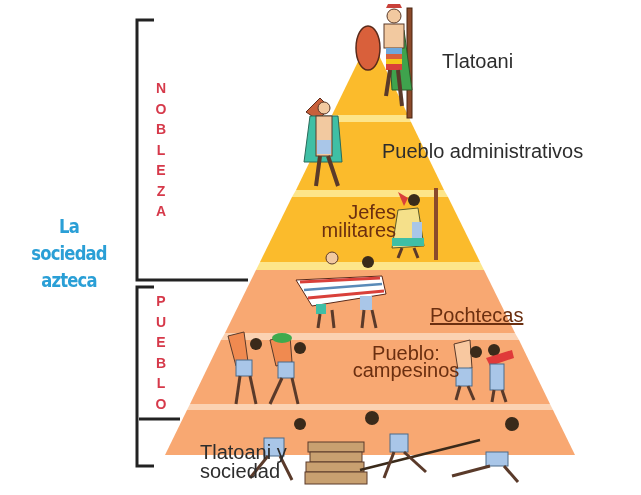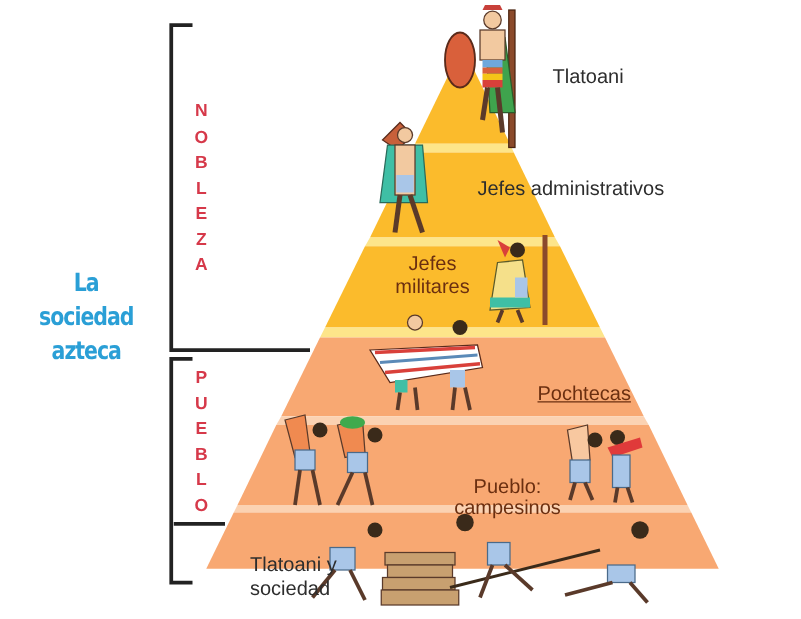--- a/index.html
+++ b/index.html
@@ -1,21 +1,21 @@
 <!DOCTYPE html>
 <html><head>
 <meta charset="utf-8">
 <style>
   html, body { margin: 0; padding: 0; background: #ffffff; }
   body { width: 641px; height: 495px; position: relative; overflow: hidden; font-family: "Liberation Sans", "DejaVu Sans", sans-serif; }
   #canvas { position: absolute; left: 0; top: 0; width: 641px; height: 495px; }
   .title { position: absolute; left: 10px; top: 213px; width: 118px; text-align: center; color: #2a9fd6; font-family: "DejaVu Sans", sans-serif; font-weight: bold; font-size: 20px; line-height: 27px; letter-spacing: -1px; transform: scaleX(0.82); transform-origin: center; }
   .vlabel { position: absolute; color: #d6394a; font-weight: bold; font-size: 14px; line-height: 20.5px; width: 20px; text-align: center; letter-spacing: 0; }
   .vlabel span { display: block; }
-  .lbl { position: absolute; color: #3b2a1a; font-size: 16px; line-height: 19px; text-align: center; padding-left: 28px; }
+  .lbl { position: absolute; color: #3b2a1a; font-size: 20px; line-height: 19px; text-align: center; padding-left: 28px; }
   .lbl.dark { color: #2d2d2d; }
   .lbl.brown { color: #6b2f10; }
 </style>
 </head>
 <body>
 
 <svg id="canvas" viewBox="0 0 641 495" xmlns="http://www.w3.org/2000/svg">
 
   <g>
     <polygon points="370,37 408,115 332,115" fill="#fbbb2c"></polygon>
@@ -170,29 +170,29 @@
   <span>E</span>
   <span>B</span>
   <span>L</span>
   <span>O</span>
 </div>
 
 <div class="lbl dark" style="left:414px; top:52px; text-align:left;">
   <div>Tlatoani</div>
 </div>
 <div class="lbl dark" style="left:354px; top:143px; text-align:left; line-height:17px;">
-  <div>Jefes administrativos</div>
+  <div>Pueblo administrativos</div>
 </div>
-<div class="lbl brown" style="left:278px; top:203px; width:80px; line-height:18px;">
+<div class="lbl brown" style="left:288px; top:203px; width:80px; line-height:18px;text-align:right;">
   <div>Jefes</div>
   <div>militares</div>
 </div>
 <div class="lbl brown" style="left:402px; top:306px; text-align:left;text-decoration:underline;">
   <div>Pochtecas</div>
 </div>
-<div class="lbl brown" style="left:318px; top:345px; width:120px; line-height:17px;margin-top:36px;">
+<div class="lbl brown" style="left:318px; top:345px; width:120px; line-height:17px;">
   <div>Pueblo:</div>
   <div>campesinos</div>
 </div>
 <div class="lbl dark" style="left:172px; top:443px; text-align:left; line-height:19px;">
   <div>Tlatoani y</div>
   <div>sociedad</div>
 </div>
 
 </body></html>

